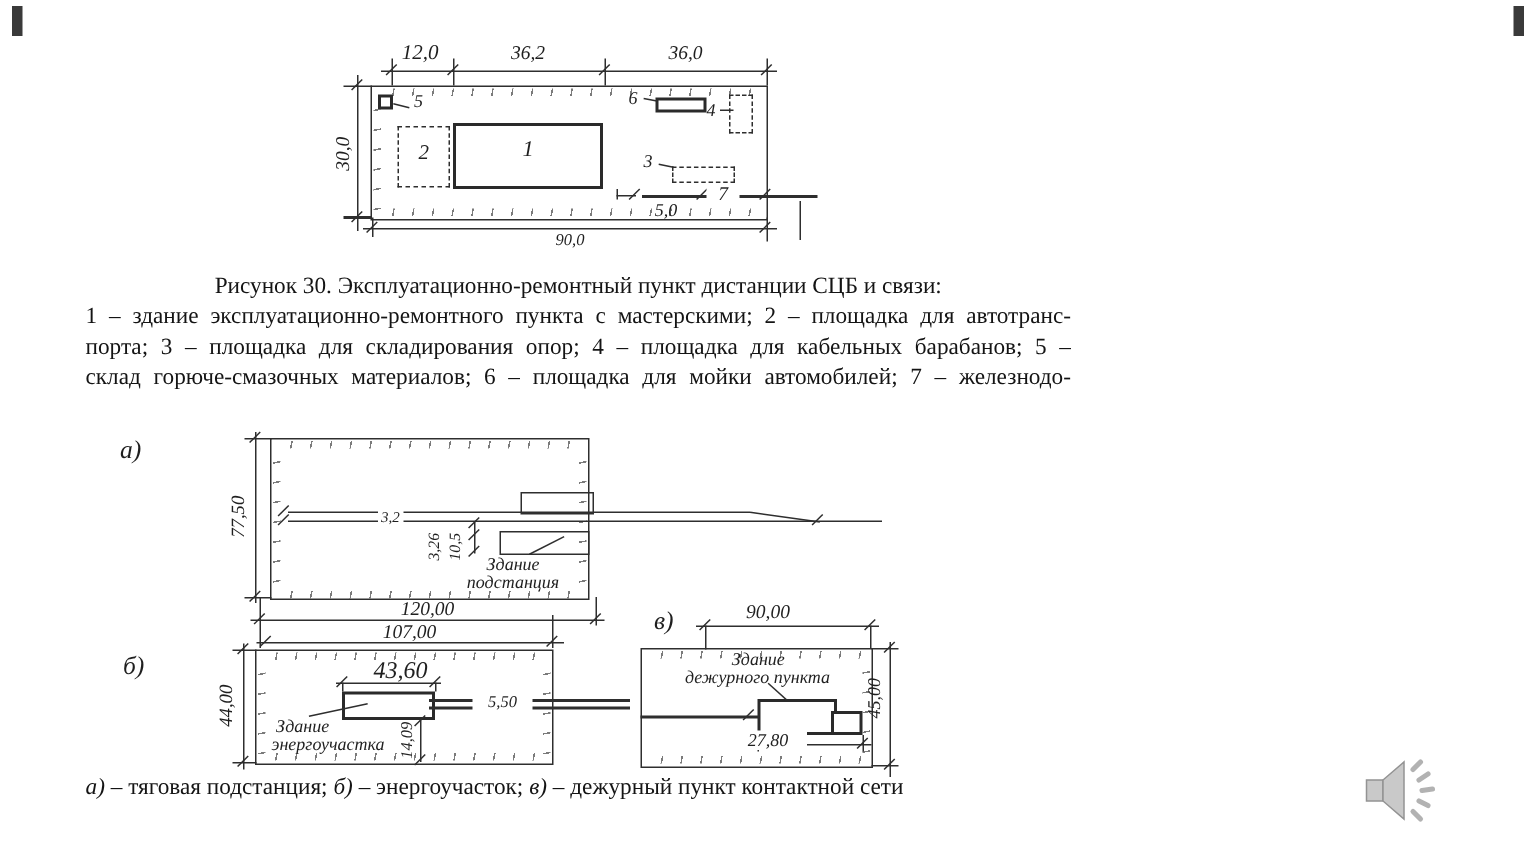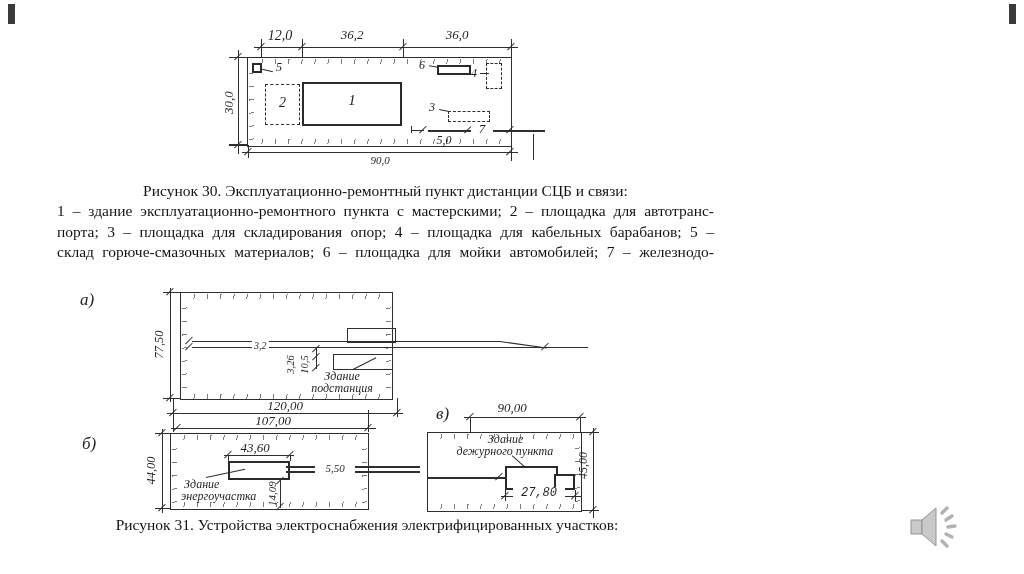--- a/index.html
+++ b/index.html
@@ -171,21 +171,21 @@
     <div class="tick" style="left:157px;top:107.4px;"></div>
     <div class="dim ctr rot" style="left:128px;top:64px;width:46px;font-size:12.5px;">44,00</div>
 
     <div class="bldg" style="left:228px;top:61px;width:58px;height:15px;"></div>
 
     <div class="vln" style="left:228px;top:55px;height:6px;"></div>
     <div class="vln" style="left:290px;top:55px;height:6px;"></div>
     <div class="ln" style="left:224px;top:55px;width:70px;"></div>
     <div class="tick" style="left:223px;top:54.4px;"></div>
     <div class="tick" style="left:285px;top:54.4px;"></div>
-    <div class="dim ctr" style="left:220px;top:41px;width:70px;font-size:13px;">43,60</div>
+    <div class="dim ctr" style="left:232px;top:41px;width:70px;font-size:16px;">43,60</div>
 
     <div class="ln" style="left:286px;top:66px;width:134px;height:1.6px;"></div>
     <div class="ln" style="left:286px;top:71px;width:134px;height:1.6px;"></div>
     <div class="dim ctr wbg" style="left:315px;top:62px;width:36px;font-size:11px;">5,50</div>
 
     <div class="vln" style="left:280px;top:80px;height:28px;"></div>
     <div class="tick" style="left:275px;top:80.4px;"></div>
     <div class="tick" style="left:275px;top:106.4px;"></div>
     <div class="dim ctr rot" style="left:249px;top:87px;width:46px;font-size:11px;">14,09</div>
 
@@ -224,25 +224,27 @@
     <div class="bldg" style="left:554px;top:74px;width:17px;height:12px;"></div>
 
     <div class="ln" style="left:427px;top:77px;width:79px;height:1.5px;"></div>
     <div class="tick" style="left:494px;top:76.4px;"></div>
 
     <div class="vln" style="left:505px;top:90px;height:11px;"></div>
     <div class="vln" style="left:575px;top:90px;height:11px;"></div>
     <div class="ln" style="left:501px;top:96px;width:80px;"></div>
     <div class="tick" style="left:500px;top:95.4px;"></div>
     <div class="tick" style="left:570px;top:95.4px;"></div>
-    <div class="dim ctr wbg" style="left:513px;top:87px;width:48px;font-family:Liberation Mono, monospace;">27,80</div>
+    <div class="dim ctr wbg" style="left:486px;top:87px;width:48px;">27,80</div>
   </div>
 
   <div class="cap" style="left:57px;top:514px;width:620px;line-height:21px;">
-    <div class="ctr">Рисунок 31. Устройства электроснабжения электрифицированных участков:</div>
+    <div>
+      <span class="it">а)</span><span> – тяговая подстанция; </span><span class="it">б)</span><span> – энергоучасток; </span><span class="it">в)</span><span> – дежурный пункт контактной сети</span>
+    </div>
   </div>
 
   <svg class="abs" style="left:903px;top:503px;" width="56" height="48" viewBox="0 0 56 48">
     <rect x="8" y="17" width="11" height="14" fill="#c9c9c9" stroke="#939393" stroke-width="1"></rect>
     <polygon points="19,17 33,5 33,43 19,31" fill="#c9c9c9" stroke="#939393" stroke-width="1"></polygon>
     <g stroke="#b2b2b2" stroke-width="3.4" stroke-linecap="round">
       <line x1="39" y1="10" x2="44" y2="5"></line>
       <line x1="43" y1="17" x2="49" y2="13"></line>
       <line x1="45" y1="24" x2="52" y2="23"></line>
       <line x1="43" y1="31" x2="49" y2="34"></line>

